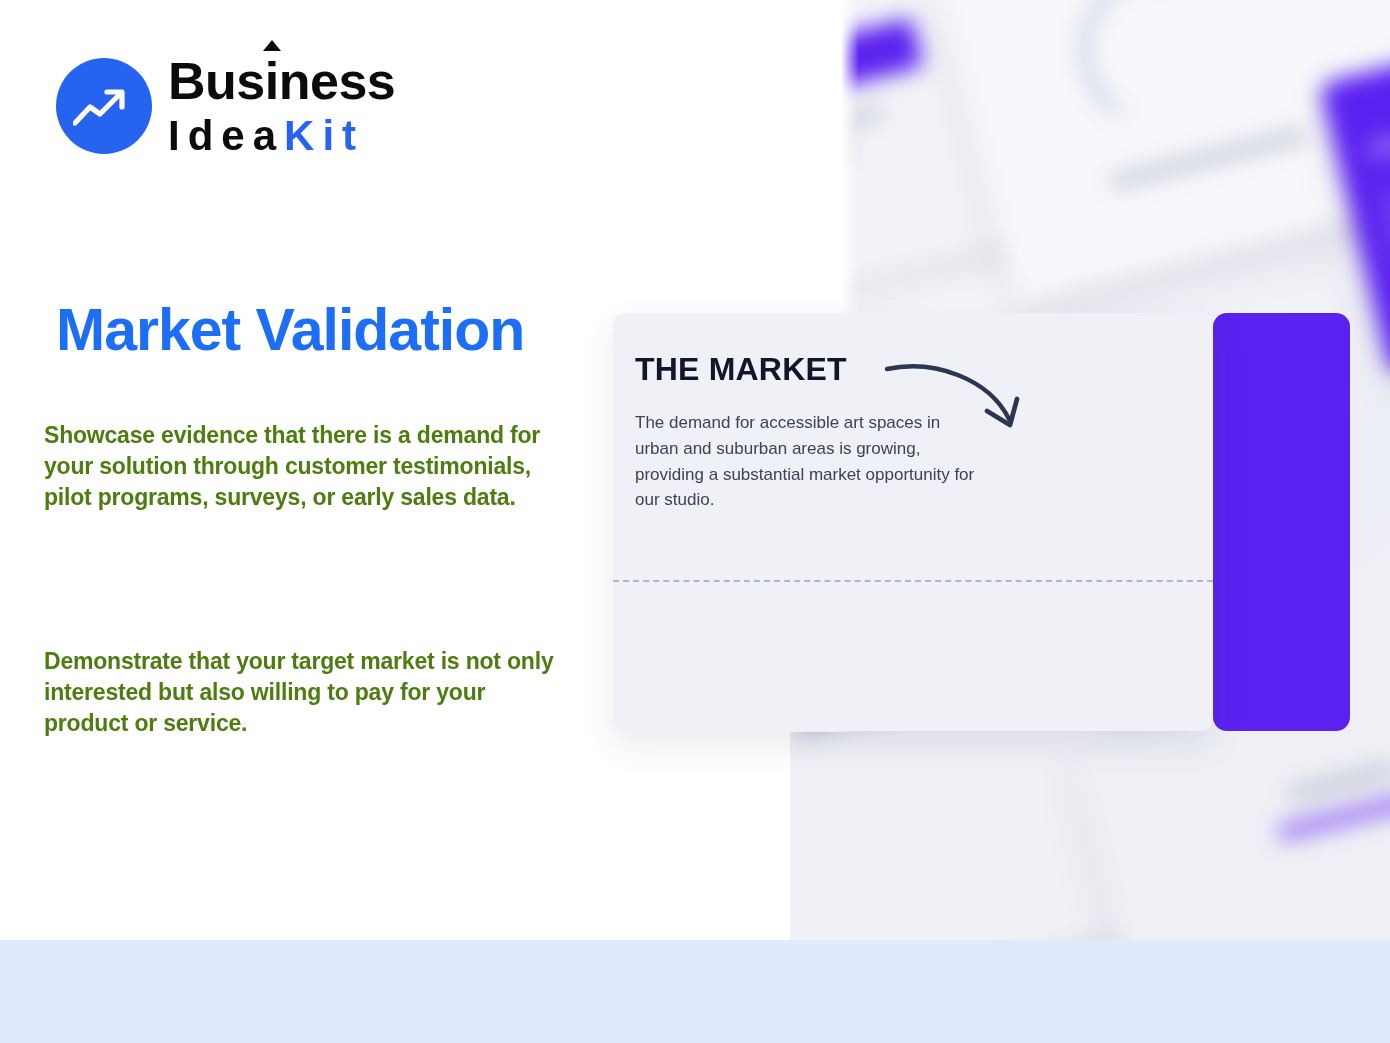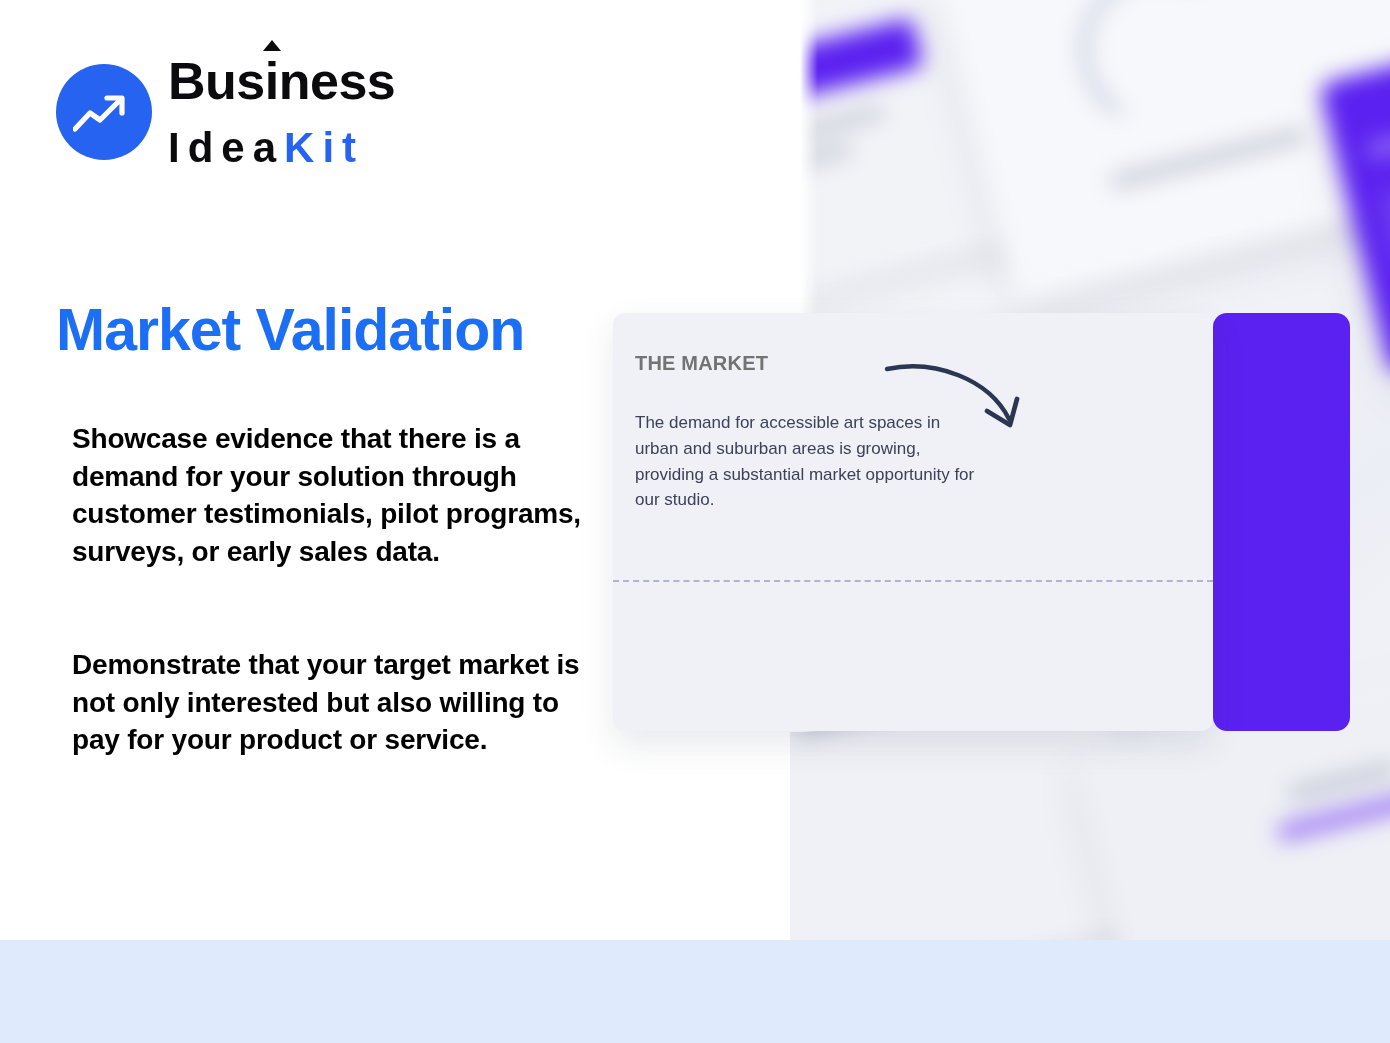--- a/index.html
+++ b/index.html
@@ -83,20 +83,21 @@
   }
 
   
   .left-col {
     position: absolute;
     left: 0; top: 0;
     width: 800px;
     height: 732px;
     background: #ffffff;
     z-index: 3;
+    padding-left: 41px;
   }
   .left-col::after {
     content: "";
     position: absolute;
     right: -18px; top: 0;
     width: 18px; height: 100%;
     background: linear-gradient(to right, rgba(255,255,255,1), rgba(255,255,255,0));
   }
 
   
@@ -120,43 +121,43 @@
     color: #0b0b0d;
     letter-spacing: -0.5px;
     position: relative;
     white-space: nowrap;
   }
   .logo-line2 {
     font-size: 42px;
     font-weight: 800;
     color: #0b0b0d;
     letter-spacing: 8px;
-    margin-top: 20px;
+    margin-top: 8px;
     white-space: nowrap;
   }
   .logo-kit { color: #2563f0; }
 
   .page-title {
     position: absolute;
     left: 56px; top: 296px;
     font-size: 59px;
     font-weight: 800;
     color: #1c6ff5;
     letter-spacing: -1px;
     white-space: nowrap;
     text-align: center;
   }
   .body-p {
     position: absolute;
-    left: 72px;
+    left: 44px;
     width: 520px;
-    font-size: 28px;
+    font-size: 23px;
     font-weight: 700;
     line-height: 1.34;
-    color: #000000;
+    color: #4d7c0f;
     letter-spacing: -0.2px;
   }
   .body-p1 { top: 420px; }
   .body-p2 { top: 646px; }
 
   
   .purple-block {
     position: absolute;
     left: 1213px; top: 313px;
     width: 137px; height: 418px;
@@ -172,23 +173,23 @@
     width: 600px; height: 418px;
     background: #eff1f6;
     border-radius: 12px;
     box-shadow: 0 14px 34px rgba(40,45,80,0.10);
     z-index: 5;
     overflow: hidden;
   }
   .card-heading {
     position: absolute;
     left: 22px; top: 40px;
-    font-size: 20px;
+    font-size: 32px;
     font-weight: 800;
-    color: #737373;
+    color: #0f172a;
     letter-spacing: 0.2px;
     line-height: 1;
   }
   .card-sub {
     position: absolute;
     left: 22px; top: 97px;
     width: 345px;
     font-size: 17px;
     line-height: 1.52;
     color: #3c4257;

